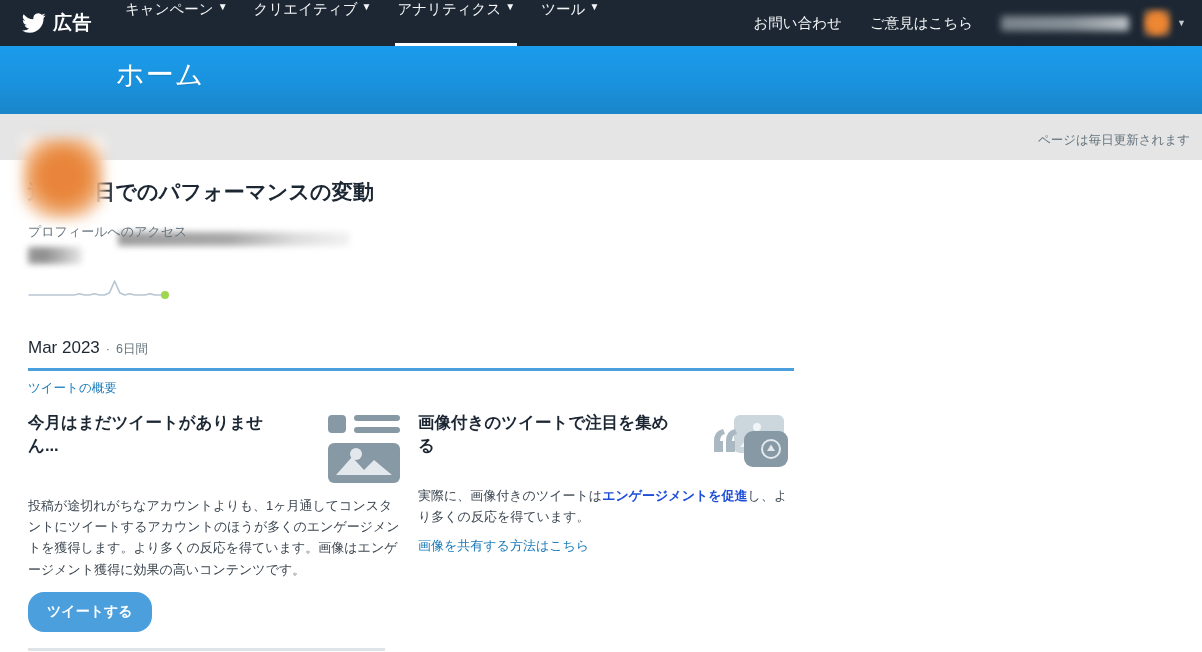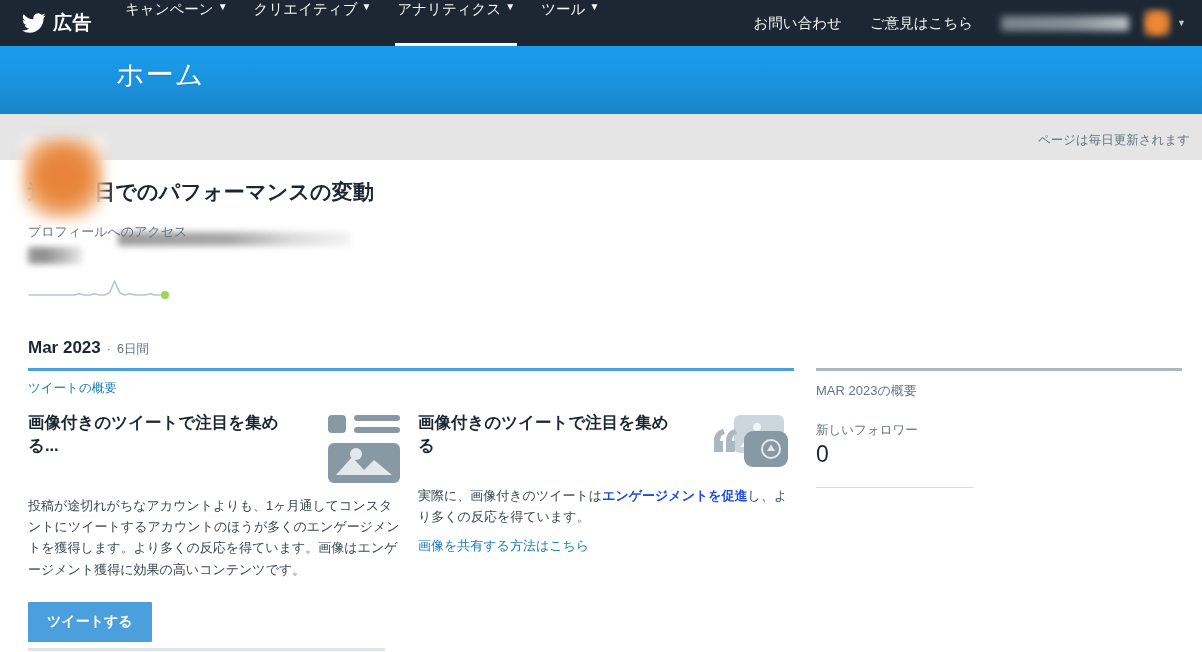--- a/index.html
+++ b/index.html
@@ -123,21 +123,21 @@
     margin-top: 6px;
     width: 54px; height: 17px;
     border-radius: 2px;
     background: linear-gradient(90deg,#9a9a9a 0%,#8f8f8f 30%,#b5b5b5 62%,#e9e9e9 100%);
     filter: blur(3.2px);
   }
   .sparkline { margin: 14px 0 0 12px; }
 
   
   .month-row { margin: 34px 0 0 14px; display: flex; align-items: baseline; gap: 6px; }
-  .month-label { font-size: 17px; font-weight: bold; color: #1c2733; }
+  .month-label { font-size: 17px; font-weight: normal; color: #1c2733; }
   .month-sub { font-size: 12.5px; color: #66757f; }
 
   .cols { display: flex; margin-top: 10px; align-items: flex-start; }
   .left-col { width: 780px; flex: 0 0 780px; padding-left: 14px; }
   .right-col { flex: 1; padding-left: 22px; padding-right: 6px; }
 
   .blue-rule { height: 3px; background: #4a9fdc; width: 100%; }
   .grey-rule { height: 3px; background: #aab8c2; width: 100%; }
 
   .section-link {
@@ -172,28 +172,28 @@
   }
   .card-body b { font-weight: bold; color: #1d4ed8; }
   .card-link {
     display: inline-block;
     margin-top: 10px;
     font-size: 13px;
     color: #1b7bb9;
     cursor: pointer;
   }
   .tweet-btn {
-    margin-top: 22px;
+    margin-top: 12px;
     display: inline-block;
     background: #4a9fdc;
     color: #ffffff;
     font-size: 14px;
     font-weight: bold;
     border: none;
-    border-radius: 1px;
+    border-radius: 16px;
     padding: 11px 19px;
     cursor: pointer;
     font-family: inherit;
   }
 
   
   .stat { margin-top: 22px; }
   .stat-label { font-size: 12.5px; color: #66757f; }
   .stat-value { font-size: 23px; color: #1c2733; margin-top: 2px; line-height: 1.15; }
   .stat-rule { margin-top: 20px; width: 158px; height: 1px; background: #d8dde1; }
@@ -282,21 +282,21 @@
   <div class="cols">
 
     <div class="left-col">
       <div class="blue-rule"></div>
       <span class="section-link">ツイートの概要</span>
 
       <div class="cards">
 
         <div class="card">
           <div class="card-head">
-            <div class="card-title">画像付きのツイートで注目を集める...</div>
+            <div class="card-title">今月はまだツイートがありません...</div>
             <div class="card-icon">
               <svg width="76" height="72" viewBox="0 0 76 72" aria-hidden="true">
                 <rect x="2" y="2" width="18" height="18" rx="4" fill="#8899a6"></rect>
                 <rect x="28" y="2" width="46" height="6" rx="3" fill="#8899a6"></rect>
                 <rect x="28" y="14" width="46" height="6" rx="3" fill="#8899a6"></rect>
                 <rect x="2" y="30" width="72" height="40" rx="6" fill="#8899a6"></rect>
                 <path d="M10 62 L26 44 L38 57 L48 47 L66 62 Z" fill="#e3e8ec"></path>
                 <circle cx="30" cy="41" r="6" fill="#e3e8ec"></circle>
               </svg>
             </div>
@@ -325,26 +325,17 @@
           </div>
           <div class="card-body">
             <span>実際に、画像付きのツイートは</span><b>エンゲージメントを促進</b><span>し、より多くの反応を得ています。</span>
           </div>
           <span class="card-link">画像を共有する方法はこちら</span>
         </div>
 
       </div>
     </div>
 
-    <div class="right-col">
-      <div class="grey-rule"></div>
-      <div class="section-head">MAR 2023の概要</div>
-      <div class="stat">
-        <div class="stat-label">新しいフォロワー</div>
-        <div class="stat-value">0</div>
-      </div>
-      <div class="stat-rule"></div>
-    </div>
 
   </div>
 </div>
 
 <div class="bottom-rule"></div>
 
 </body></html>

